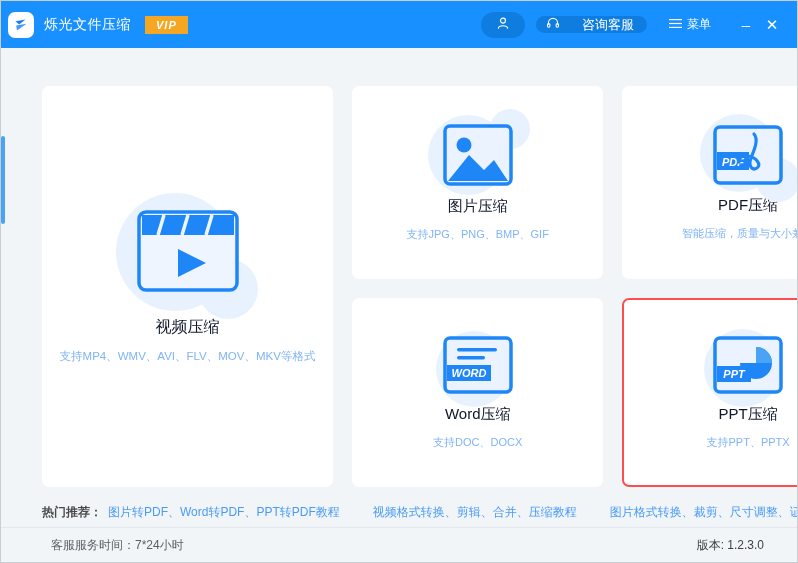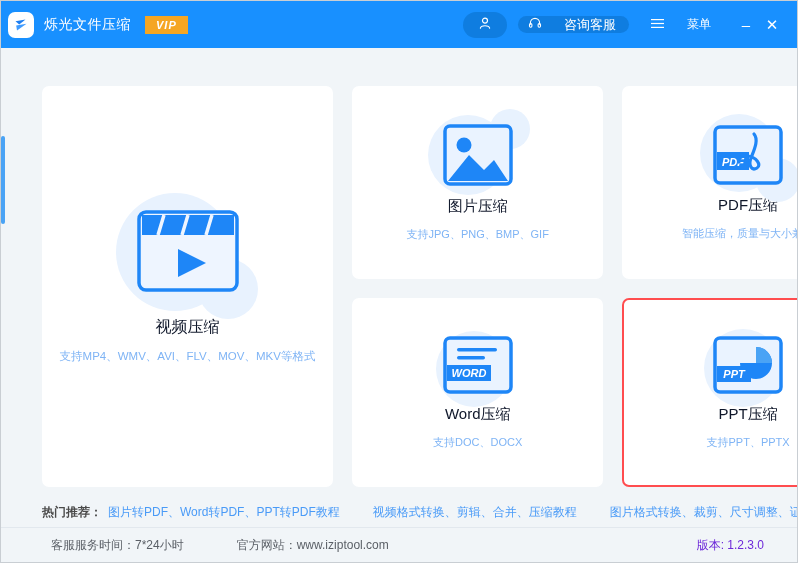--- a/index.html
+++ b/index.html
@@ -41,21 +41,21 @@
   .avatar-btn{
     width:44px;height:26px;border-radius:13px;background:#0f7de0;
     display:flex;align-items:center;justify-content:center;margin-right:11px;
   }
   .service-btn{
     height:17px;border-radius:13px;background:#0f7de0;
     display:flex;align-items:center;padding:0 13px 0 10px;margin-right:22px;
     color:#fff;font-size:13px;white-space:nowrap;gap:22px;
   }
   .menu-btn{
-    display:flex;align-items:center;gap:23px;color:#ffffff;font-size:12px;
+    display:flex;align-items:center;gap:5px;color:#ffffff;font-size:12px;
     margin-right:20px;white-space:nowrap;
   }
   .win-btn{
     color:#ffffff;font-size:15px;width:22px;text-align:center;margin-left:4px;
     line-height:20px;
   }
 
   
   .content{
     flex:1 1 auto;position:relative;display:flex;
@@ -118,21 +118,21 @@
 
   
   .footer{
     height:34px;min-height:34px;background:#f1f5f8;
     border-top:1px solid #e2e8ee;
     display:flex;align-items:center;padding:0 33px 0 41px;
     font-size:12px;color:#5a5f66;
   }
   .footer .f-spacer{flex:1 1 auto;}
   .f-item{margin-right:44px;white-space:nowrap;margin-left:9px;}
-  .f-version{color:#6d28d9;white-space:nowrap;}
+  .f-version{color:#404040;white-space:nowrap;}
 </style>
 </head>
 <body>
 
 <div class="app">
 
   <div class="titlebar">
     <div class="logo">
       <svg width="18" height="18" viewBox="0 0 18 18">
         <path d="M3.5 5.2 L13.5 3.4 L7.2 8.4 Z" fill="#1e7ef0"></path>
@@ -270,18 +270,17 @@
         <a class="rec-link">图片转PDF、Word转PDF、PPT转PDF教程</a>
         <a class="rec-link">视频格式转换、剪辑、合并、压缩教程</a>
         <a class="rec-link">图片格式转换、裁剪、尺寸调整、证件照大小调整</a>
       </div>
 
     </div>
   </div>
 
   <div class="footer">
     <span class="f-item">客服服务时间：7*24小时</span>
-    <span class="f-item">官方网站：www.iziptool.com</span>
     <span class="f-spacer"></span>
     <span class="f-version">版本: 1.2.3.0</span>
   </div>
 
 </div>
 
 </body></html>

